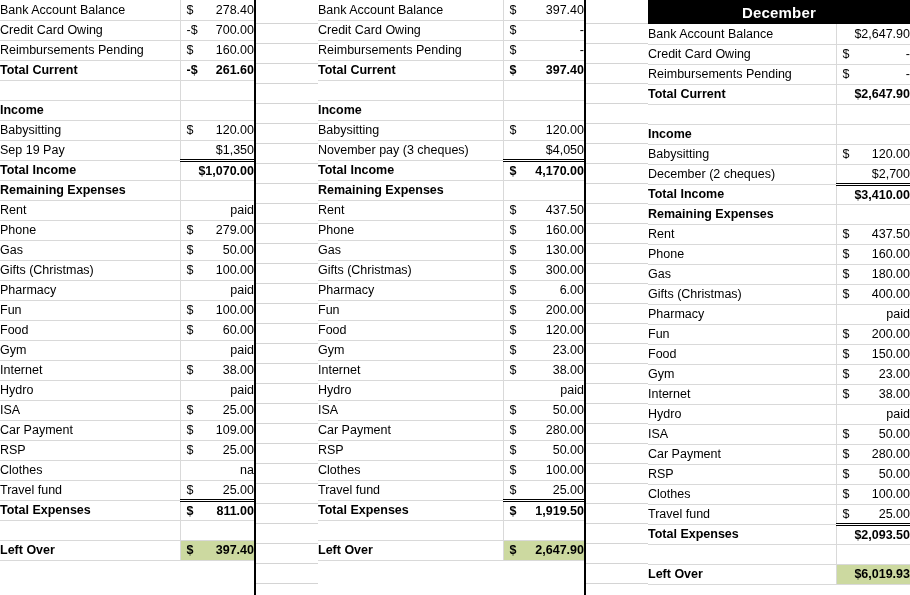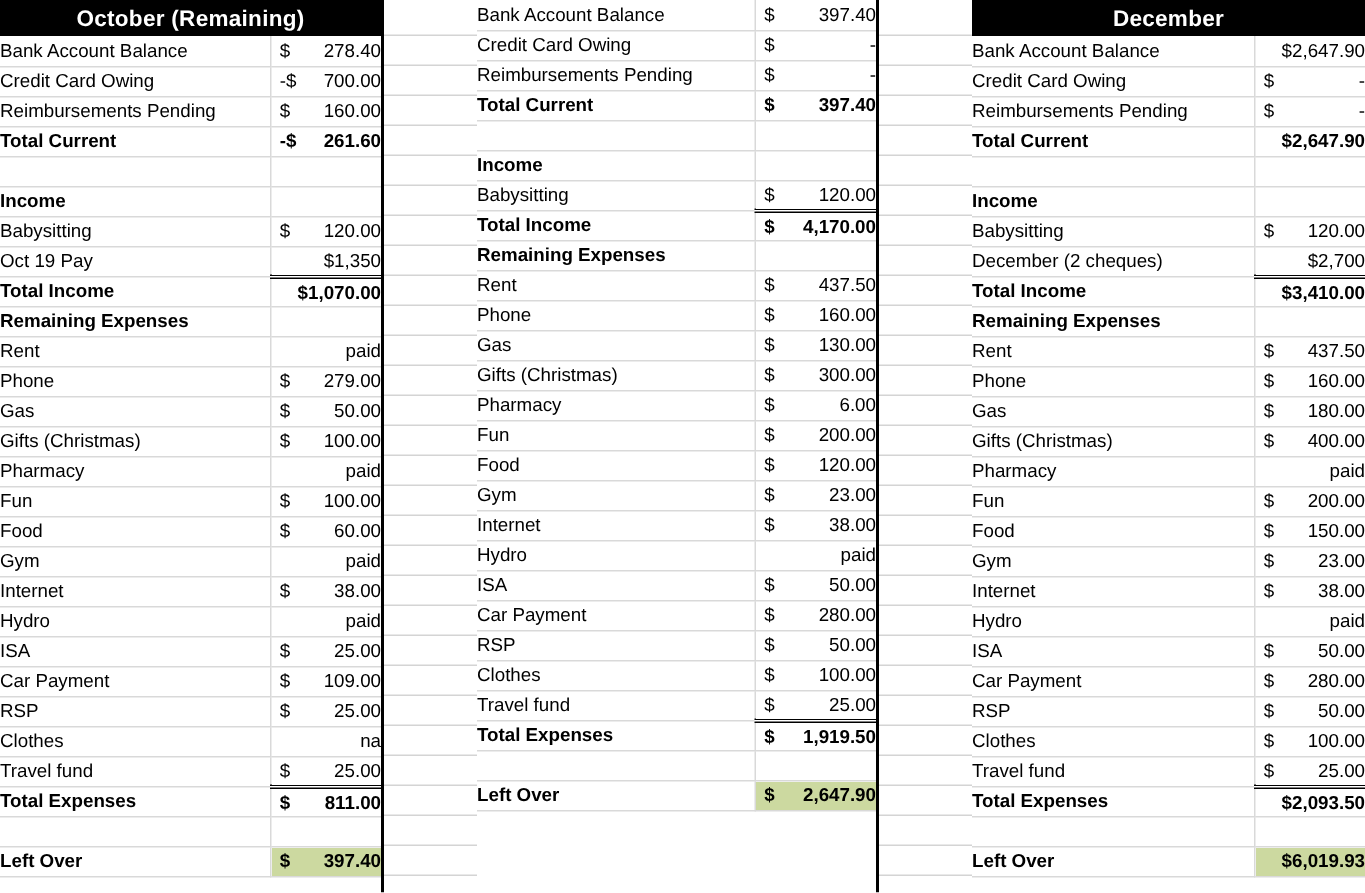--- a/index.html
+++ b/index.html
@@ -94,23 +94,20 @@
 <body>
 
 <div id="sheet">
   <div class="block oct">
       <table class="bt">
         <colgroup>
           <col style="width:180px">
           <col>
         </colgroup>
         <tbody>
-          <tr class="hdr-row">
-            <td colspan="2">October (Remaining)</td>
-          </tr>
           <tr class="r">
             <td class="lbl ital">Bank Account Balance</td>
             <td class="val">
               <span class="amt"><span class="cur">$</span>278.40</span>
             </td>
           </tr>
           <tr class="r">
             <td class="lbl ital">Credit Card Owing</td>
             <td class="val">
               <span class="amt"><span class="cur">-$</span>700.00</span>
@@ -136,21 +133,21 @@
             <td class="lbl bold ital">Income</td>
             <td class="val"></td>
           </tr>
           <tr class="r">
             <td class="lbl indent">Babysitting</td>
             <td class="val">
               <span class="amt"><span class="cur">$</span>120.00</span>
             </td>
           </tr>
           <tr class="r">
-            <td class="lbl indent">Oct 19 Pay</td>
+            <td class="lbl indent">Sep 19 Pay</td>
             <td class="val">
               <span class="amt">$1,350</span>
             </td>
           </tr>
           <tr class="r">
             <td class="lbl bold green indent">Total Income</td>
             <td class="val bold green topdbl">
               <span class="amt">$1,070.00</span>
             </td>
           </tr>
@@ -334,20 +331,26 @@
             <td class="val"></td>
           </tr>
           <tr class="r">
             <td class="lbl bold ital">Income</td>
             <td class="val"></td>
           </tr>
           <tr class="r">
             <td class="lbl indent">Babysitting</td>
             <td class="val">
               <span class="amt"><span class="cur">$</span>120.00</span>
+            </td>
+          </tr>
+          <tr class="r">
+            <td class="lbl indent">November pay (3 cheques)</td>
+            <td class="val">
+              <span class="amt">$4,050</span>
             </td>
           </tr>
           <tr class="r">
             <td class="lbl bold green indent">Total Income</td>
             <td class="val bold green topdbl">
               <span class="amt"><span class="cur">$</span>4,170.00</span>
             </td>
           </tr>
           <tr class="r">
             <td class="lbl bold ital indent">Remaining Expenses</td>

